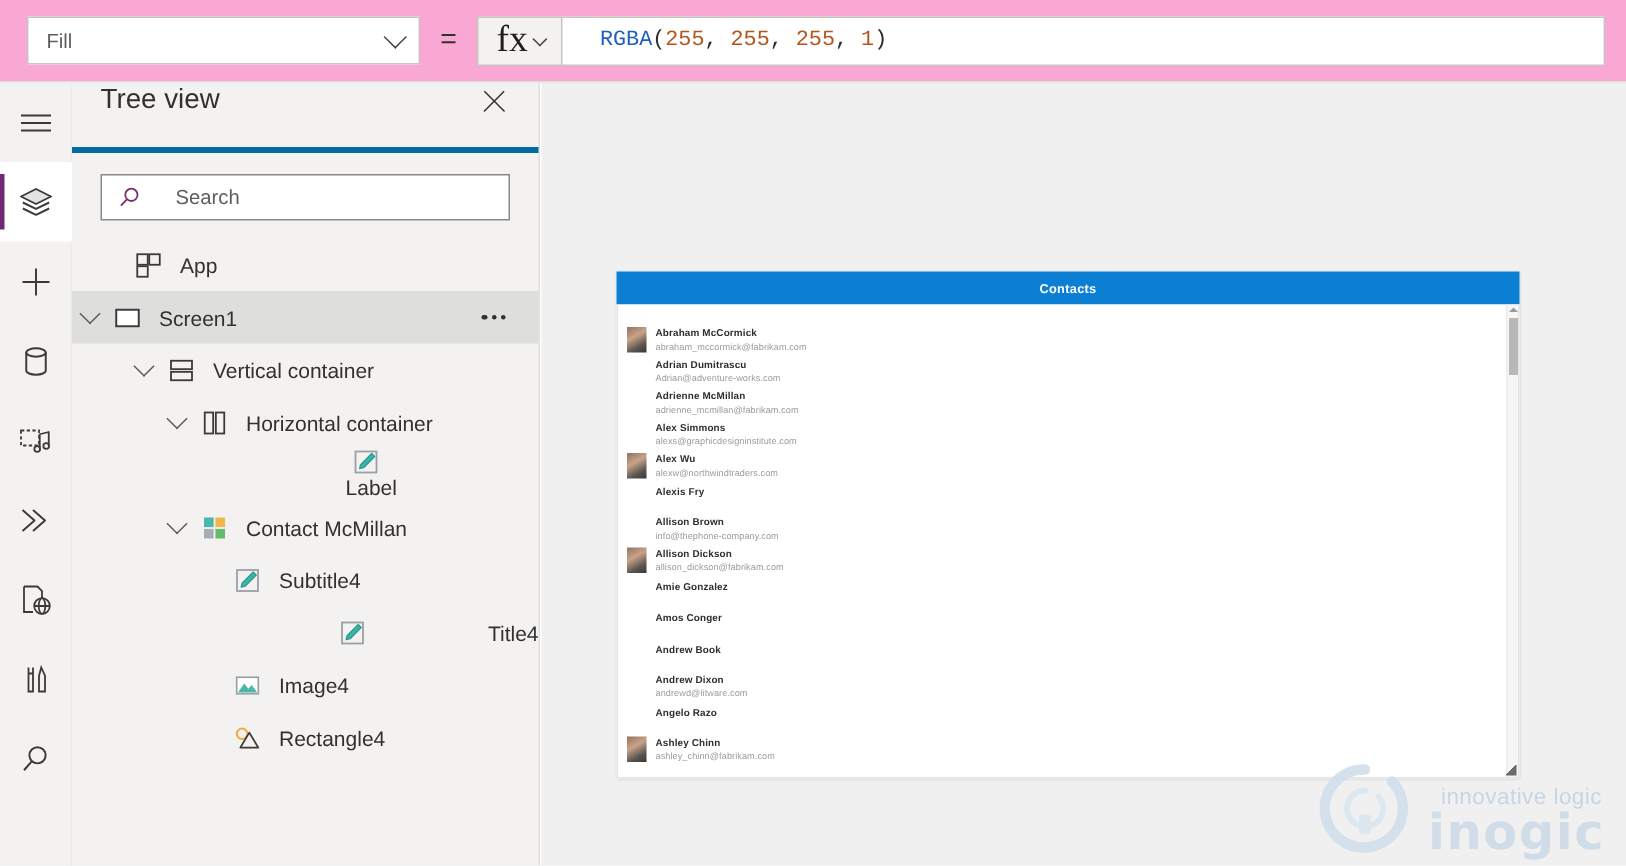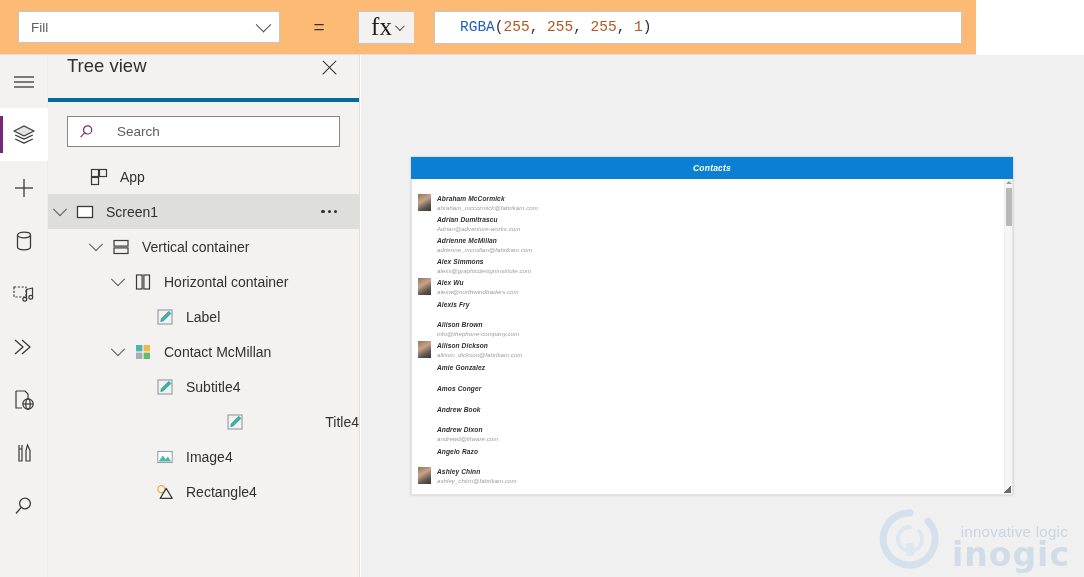--- a/index.html
+++ b/index.html
@@ -6,24 +6,24 @@
   html, body {
     width: 1084px; height: 577px;
     font-family: "Liberation Sans", sans-serif;
     background: #ffffff;
     overflow: hidden;
   }
 
   
   #formula-bar {
     position: absolute; left: 0; top: 0;
-    width: 976px; height: 55px;
-    background: #fdba74;
+    width: 1084px; height: 55px;
+    background: #f9a8d4;
     border-bottom: 1px solid #e1dfdd;
-    display: flex; align-items: center; gap: 20px;
+    display: flex; align-items: center;
   }
   .prop-select {
     margin-left: 18px;
     width: 262px; height: 32px;
     background: #ffffff;
     border: 1px solid #c8c6c4;
     display: flex; align-items: center;
     padding: 0 10px 0 12px;
     font-size: 13.5px; color: #605e5c;
     cursor: pointer;
@@ -163,25 +163,24 @@
     background: #323130; display: block;
   }
 
   
   #canvas-area {
     position: absolute; left: 361px; top: 55px;
     width: 723px; height: 522px;
     background: #f0f0f0;
   }
   #app-frame {
-    position: absolute; left: 50px; top: 102px;
+    position: absolute; left: 50px; top: 126px;
     width: 602px; height: 338px;
     background: #ffffff;
     box-shadow: 0 0 2px rgba(0,0,0,.22);
-    font-style: italic;
   }
   #app-header {
     height: 22px; width: 100%;
     background: #0a7fd4;
     display: flex; align-items: center; justify-content: center;
   }
   #app-header-title {
     color: #ffffff; font-size: 8.5px; font-weight: bold;
     letter-spacing: .2px;
   }
@@ -432,21 +431,21 @@
           <span class="tw-chev"></span>
         </span>
         <span class="tw-icon">
           <svg width="18" height="18" viewBox="0 0 18 18">
             <rect x="2.5" y="2" width="5.6" height="14" fill="none" stroke="#3b3a39" stroke-width="1.2"></rect>
             <rect x="9.9" y="2" width="5.6" height="14" fill="none" stroke="#3b3a39" stroke-width="1.2"></rect>
           </svg>
         </span>
         <span class="tw-label">Horizontal container</span>
       </div>
-      <div class="tree-row" style="padding-left: 80px;">
+      <div class="tree-row" style="padding-left: 80px; flex-direction: column;">
         <span class="tw-chev-slot"></span>
         <span class="tw-icon">
           <svg width="18" height="18" viewBox="0 0 18 18">
             <rect x="2" y="2" width="14" height="14" fill="none" stroke="#9aa0a6" stroke-width="1.2"></rect>
             <path d="M12.8 3.4 L14.8 5.4 L7.4 12.8 L4.8 13.4 L5.4 10.8 Z" fill="#39b5ab" stroke="#2f9b92" stroke-width="0.9" stroke-linejoin="round"></path>
           </svg>
         </span>
         <span class="tw-label">Label</span>
       </div>
       <div class="tree-row" style="padding-left: 58px;">

